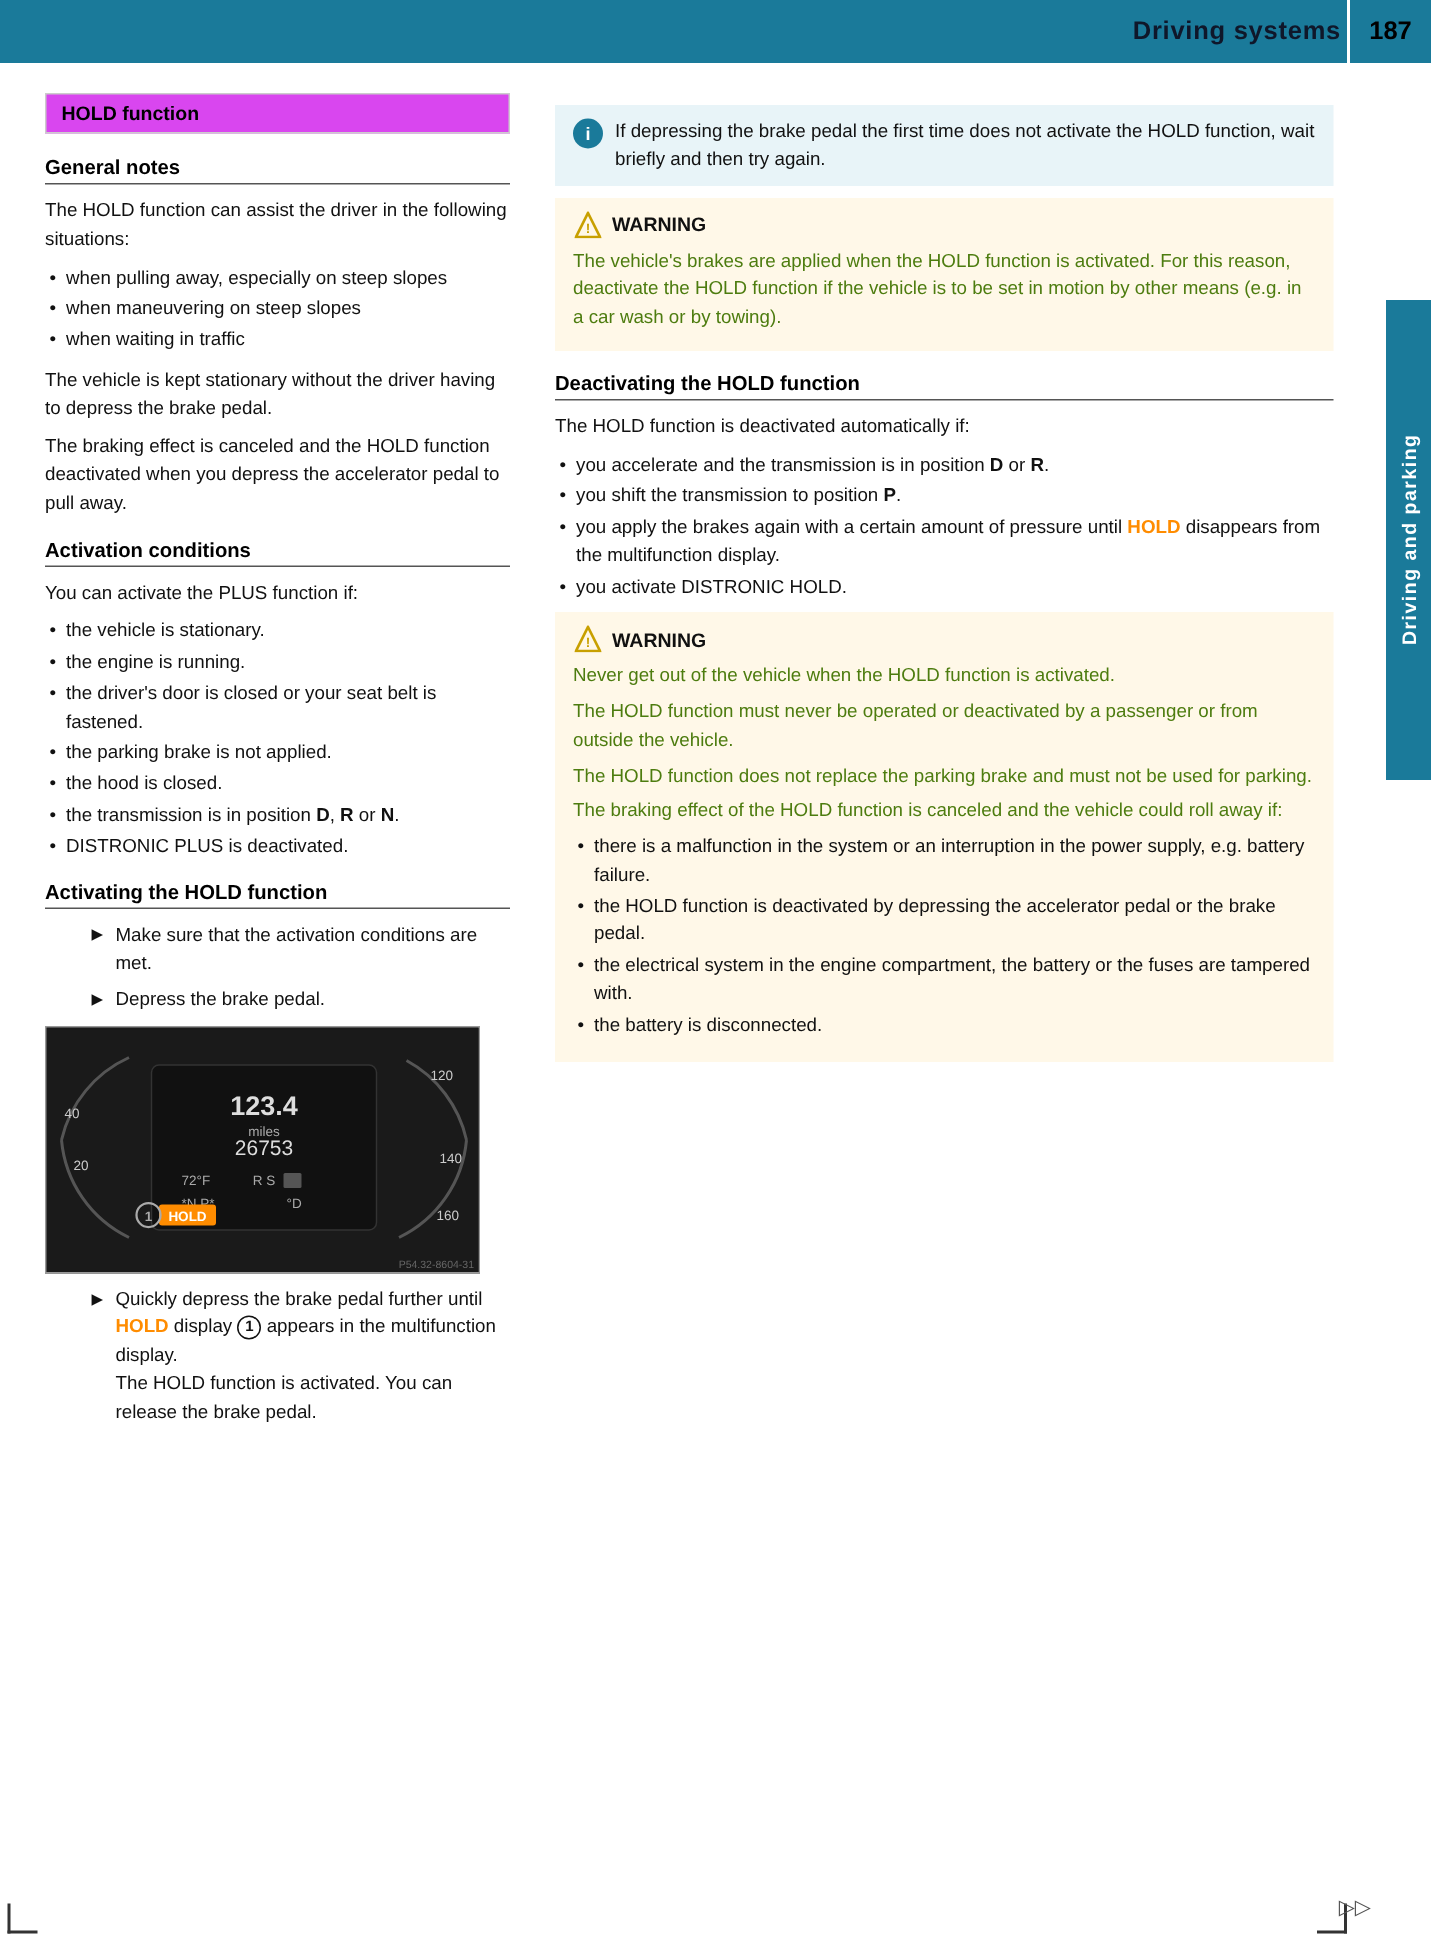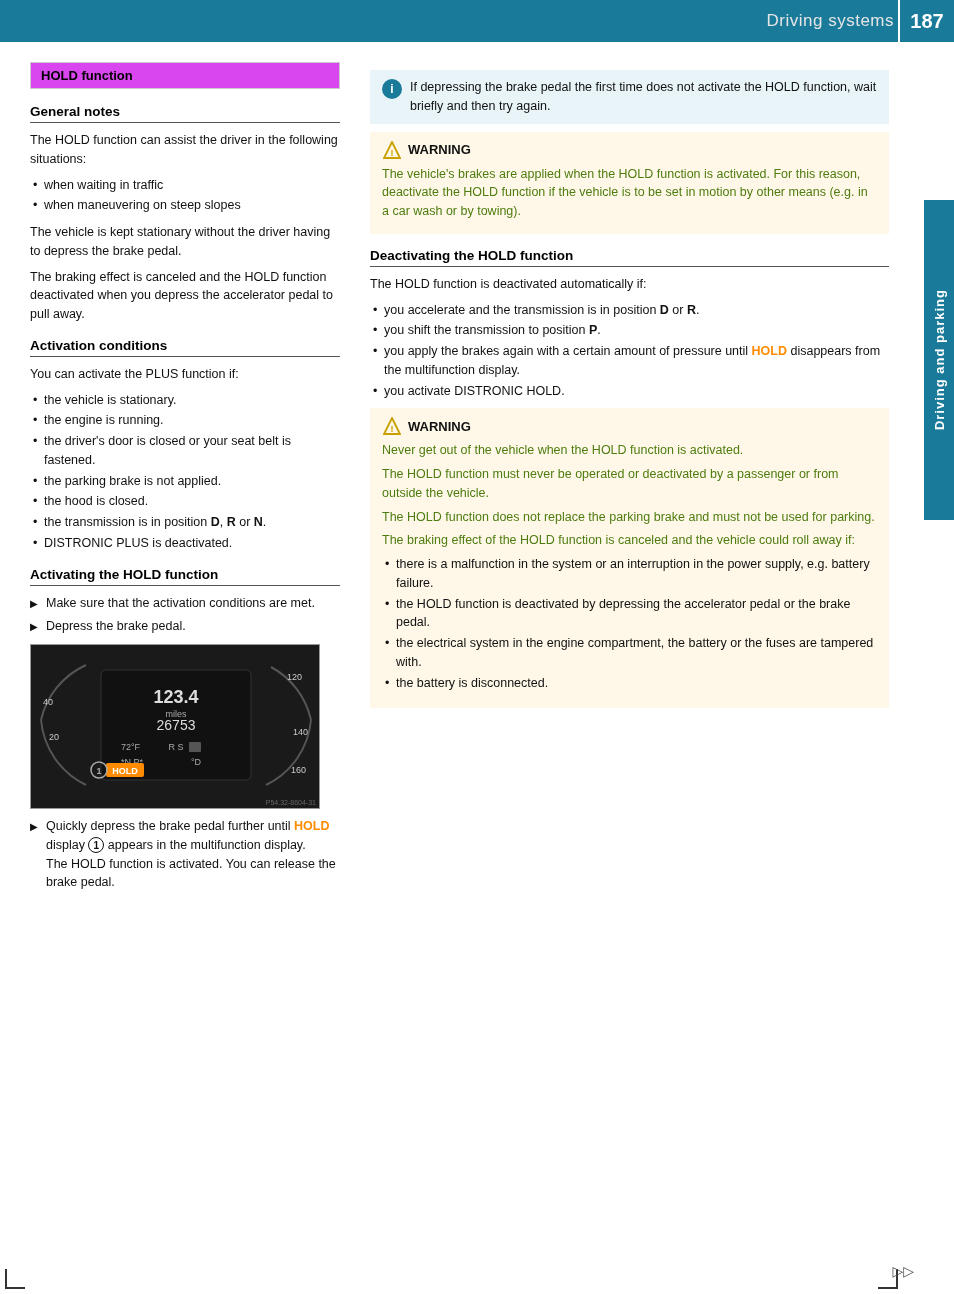--- a/index.html
+++ b/index.html
@@ -17,32 +17,32 @@
     .header-bar {
       background: #1a7a9a;
       height: 42px;
       display: flex;
       align-items: center;
       justify-content: flex-end;
       padding-right: 60px;
       position: relative;
     }
     .header-title {
-      color: #e5e5e5;
+      color: #0f172a;
       font-size: 17px;
-      font-weight: normal;
+      font-weight: bold;
       letter-spacing: 0.5px;
     }
     .header-page-num {
       position: absolute;
       right: 0;
       top: 0;
       background: #1a7a9a;
-      color: #ffffff;
-      font-size: 20px;
+      color: #000000;
+      font-size: 17px;
       font-weight: bold;
       width: 56px;
       height: 42px;
       display: flex;
       align-items: center;
       justify-content: center;
       border-left: 2px solid #fff;
     }
 
     
@@ -141,20 +141,21 @@
       padding: 0;
       margin: 5px 0 8px 0;
     }
     .arrow-list li {
       font-size: 12.5px;
       line-height: 1.5;
       color: #111;
       padding-left: 16px;
       position: relative;
       margin-bottom: 5px;
+      margin-left: 31px;
     }
     .arrow-list li::before {
       content: "▶";
       position: absolute;
       left: 0;
       font-size: 10px;
       top: 2px;
       color: #111;
     }
 
@@ -302,22 +303,23 @@
 
     <div class="hold-function-box">
       <span class="hold-function-box-title">HOLD function</span>
     </div>
 
     <div class="section-heading">General notes</div>
 
     <p class="body-text">The HOLD function can assist the driver in the following situations:</p>
 
     <ul class="bullet-list">
+      <li>when pulling away, especially on steep slopes</li>
+      <li>when maneuvering on steep slopes</li>
       <li>when waiting in traffic</li>
-      <li>when maneuvering on steep slopes</li>
     </ul>
 
     <p class="body-text">The vehicle is kept stationary without the driver having to depress the brake pedal.</p>
     <p class="body-text">The braking effect is canceled and the HOLD function deactivated when you depress the accelerator pedal to pull away.</p>
 
     <div class="section-heading">Activation conditions</div>
 
     <p class="body-text">You can activate the PLUS function if:</p>
 
     <ul class="bullet-list">

